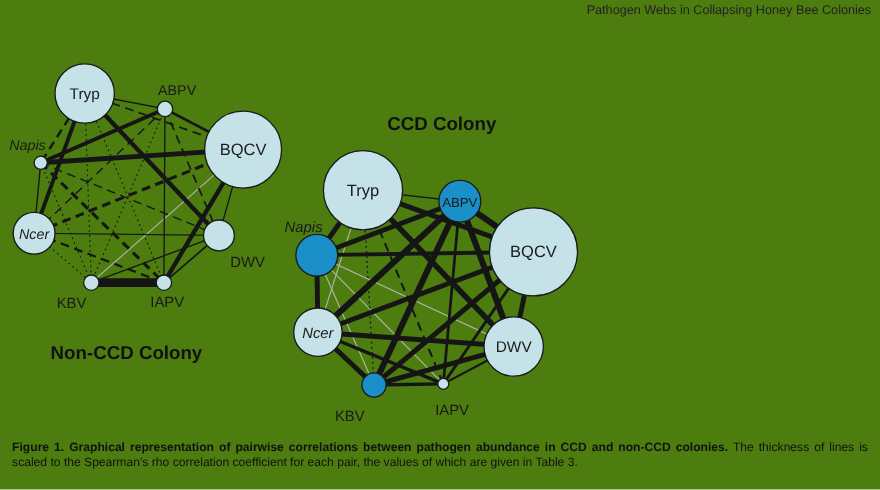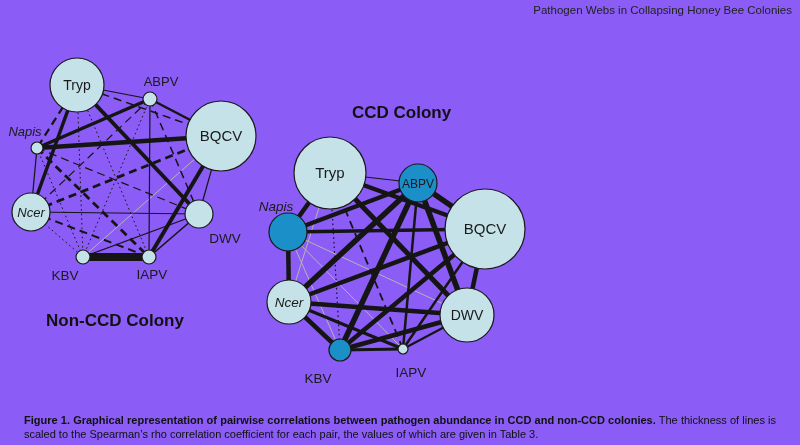--- a/index.html
+++ b/index.html
@@ -1,34 +1,34 @@
 <!DOCTYPE html>
 <html><head>
 <meta charset="utf-8">
 <style>
   html,body{margin:0;padding:0;background:#ffffff;}
   .page{
-    position:relative;width:800px;height:445px;background:#8b5cf6;overflow:hidden;
+    position:relative;width:800px;height:445px;background:#4d7c0f;overflow:hidden;
     font-family:"Liberation Sans",sans-serif;color:#1a1a1a;
   }
   .running-head{
     position:absolute;top:4px;right:8px;font-size:11.5px;color:#222;
     letter-spacing:0px;
   }
   .net-title{
     position:absolute;font-weight:bold;font-size:17px;color:#111;white-space:nowrap;
   }
   .net-title.nonccd{left:46px;top:311px;}
   .net-title.ccd{left:352px;top:103px;}
   svg.figure{position:absolute;left:0;top:0;}
   .caption-wrap{
     position:absolute;left:8px;right:8px;top:398px;
     font-size:11px;line-height:13.5px;color:#111;
   }
-  .caption-p{margin:16px;text-align:justify;}
+  .caption-p{margin:3px;text-align:justify;}
   .caption-bold{font-weight:bold;}
   .caption-doi{margin-top:0px;}
 </style>
 </head>
 <body>
 
 <div class="page">
 
   <div class="running-head">Pathogen Webs in Collapsing Honey Bee Colonies</div>
 

